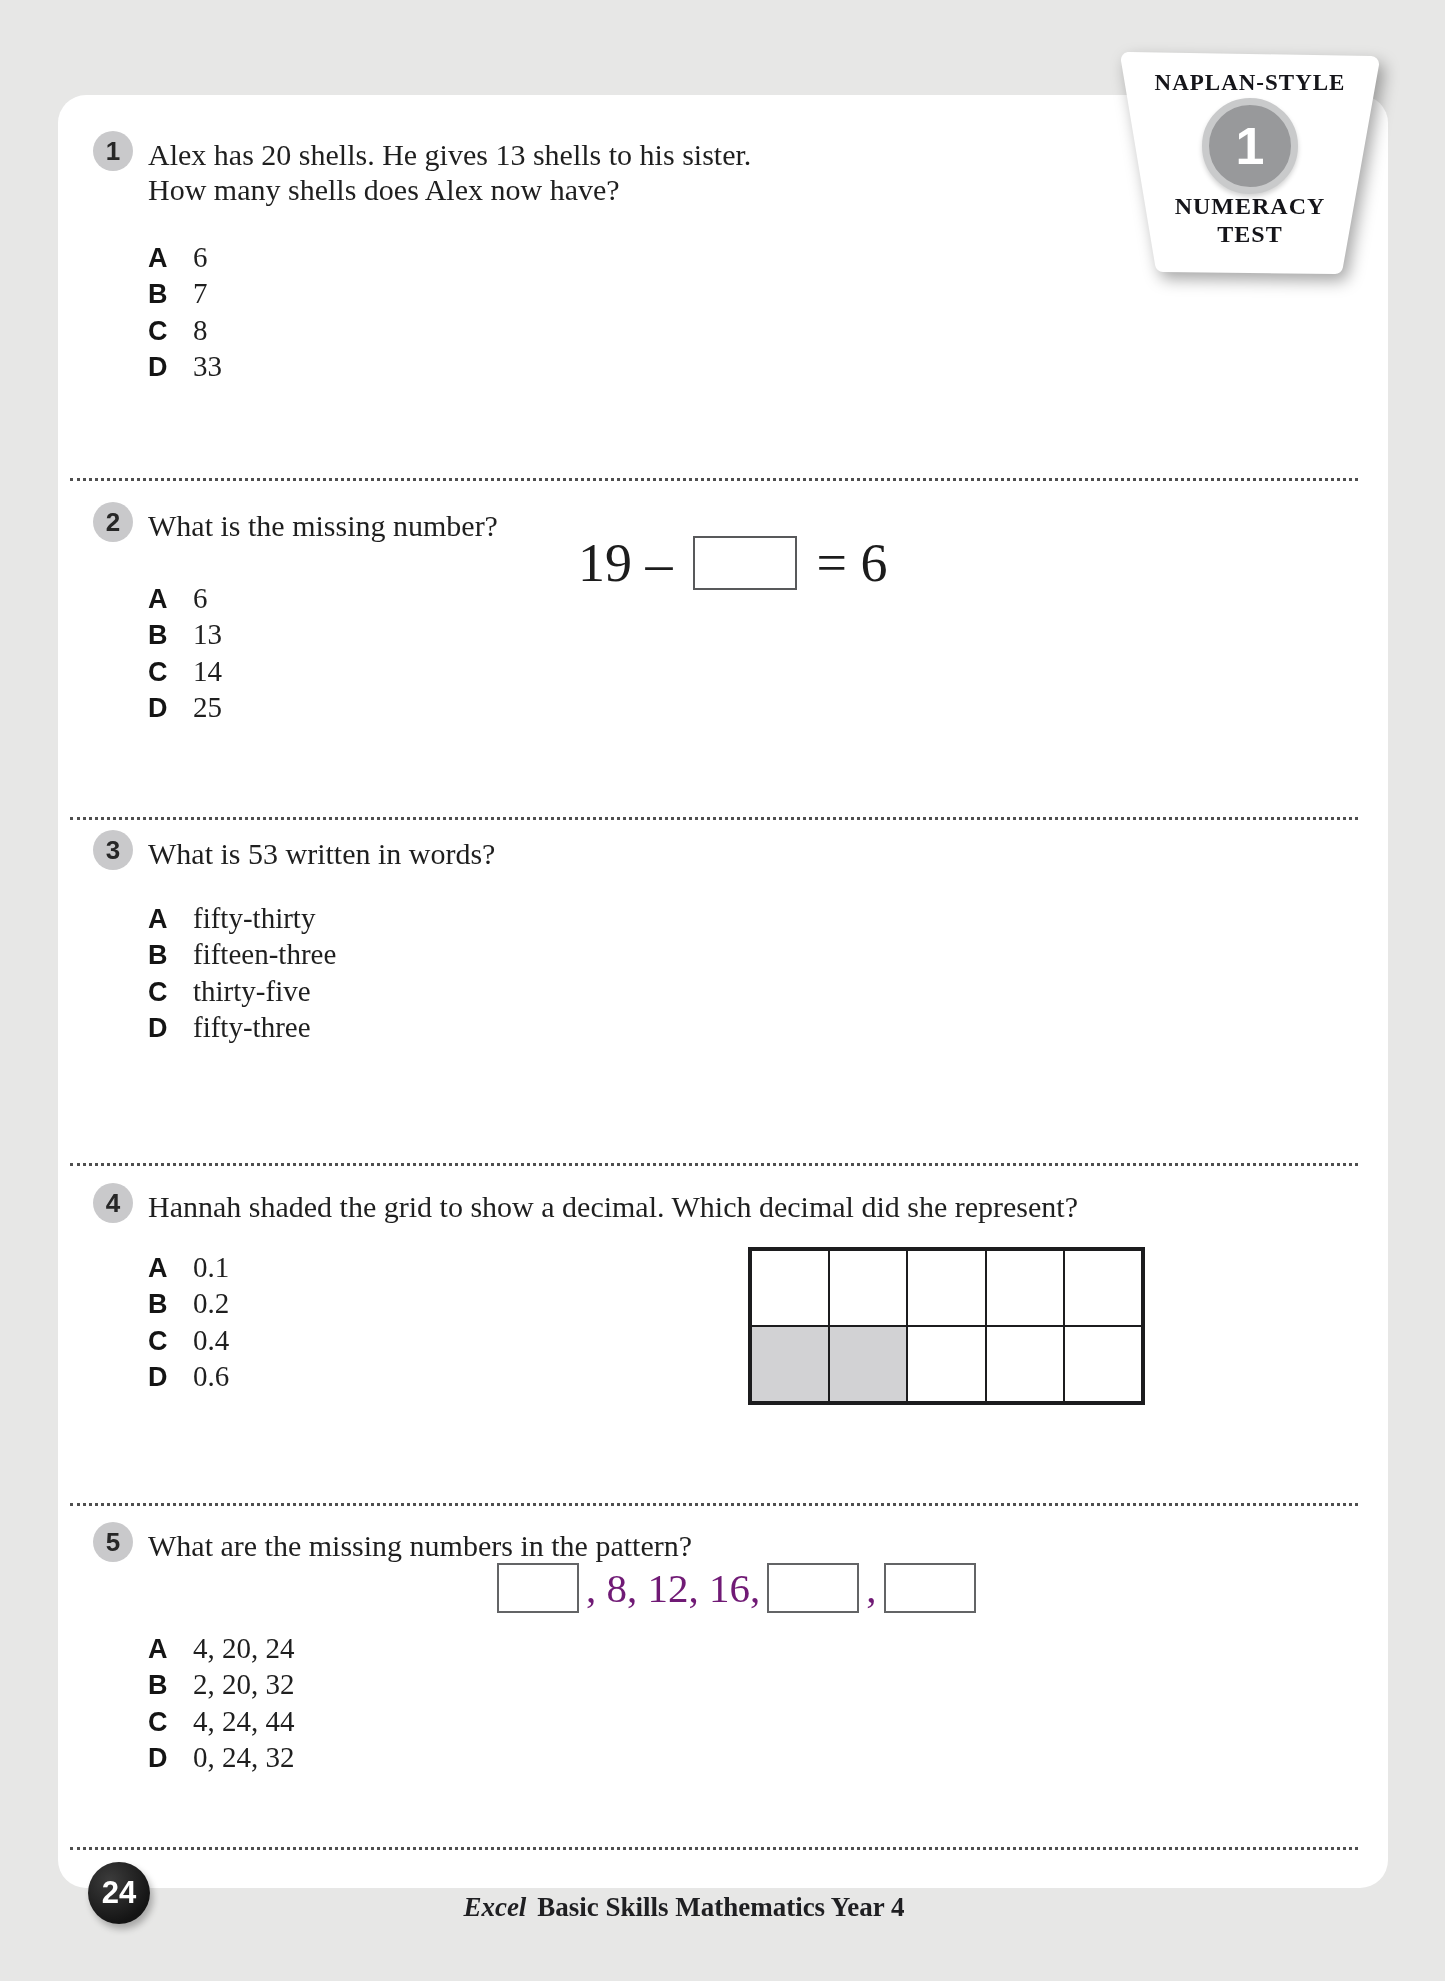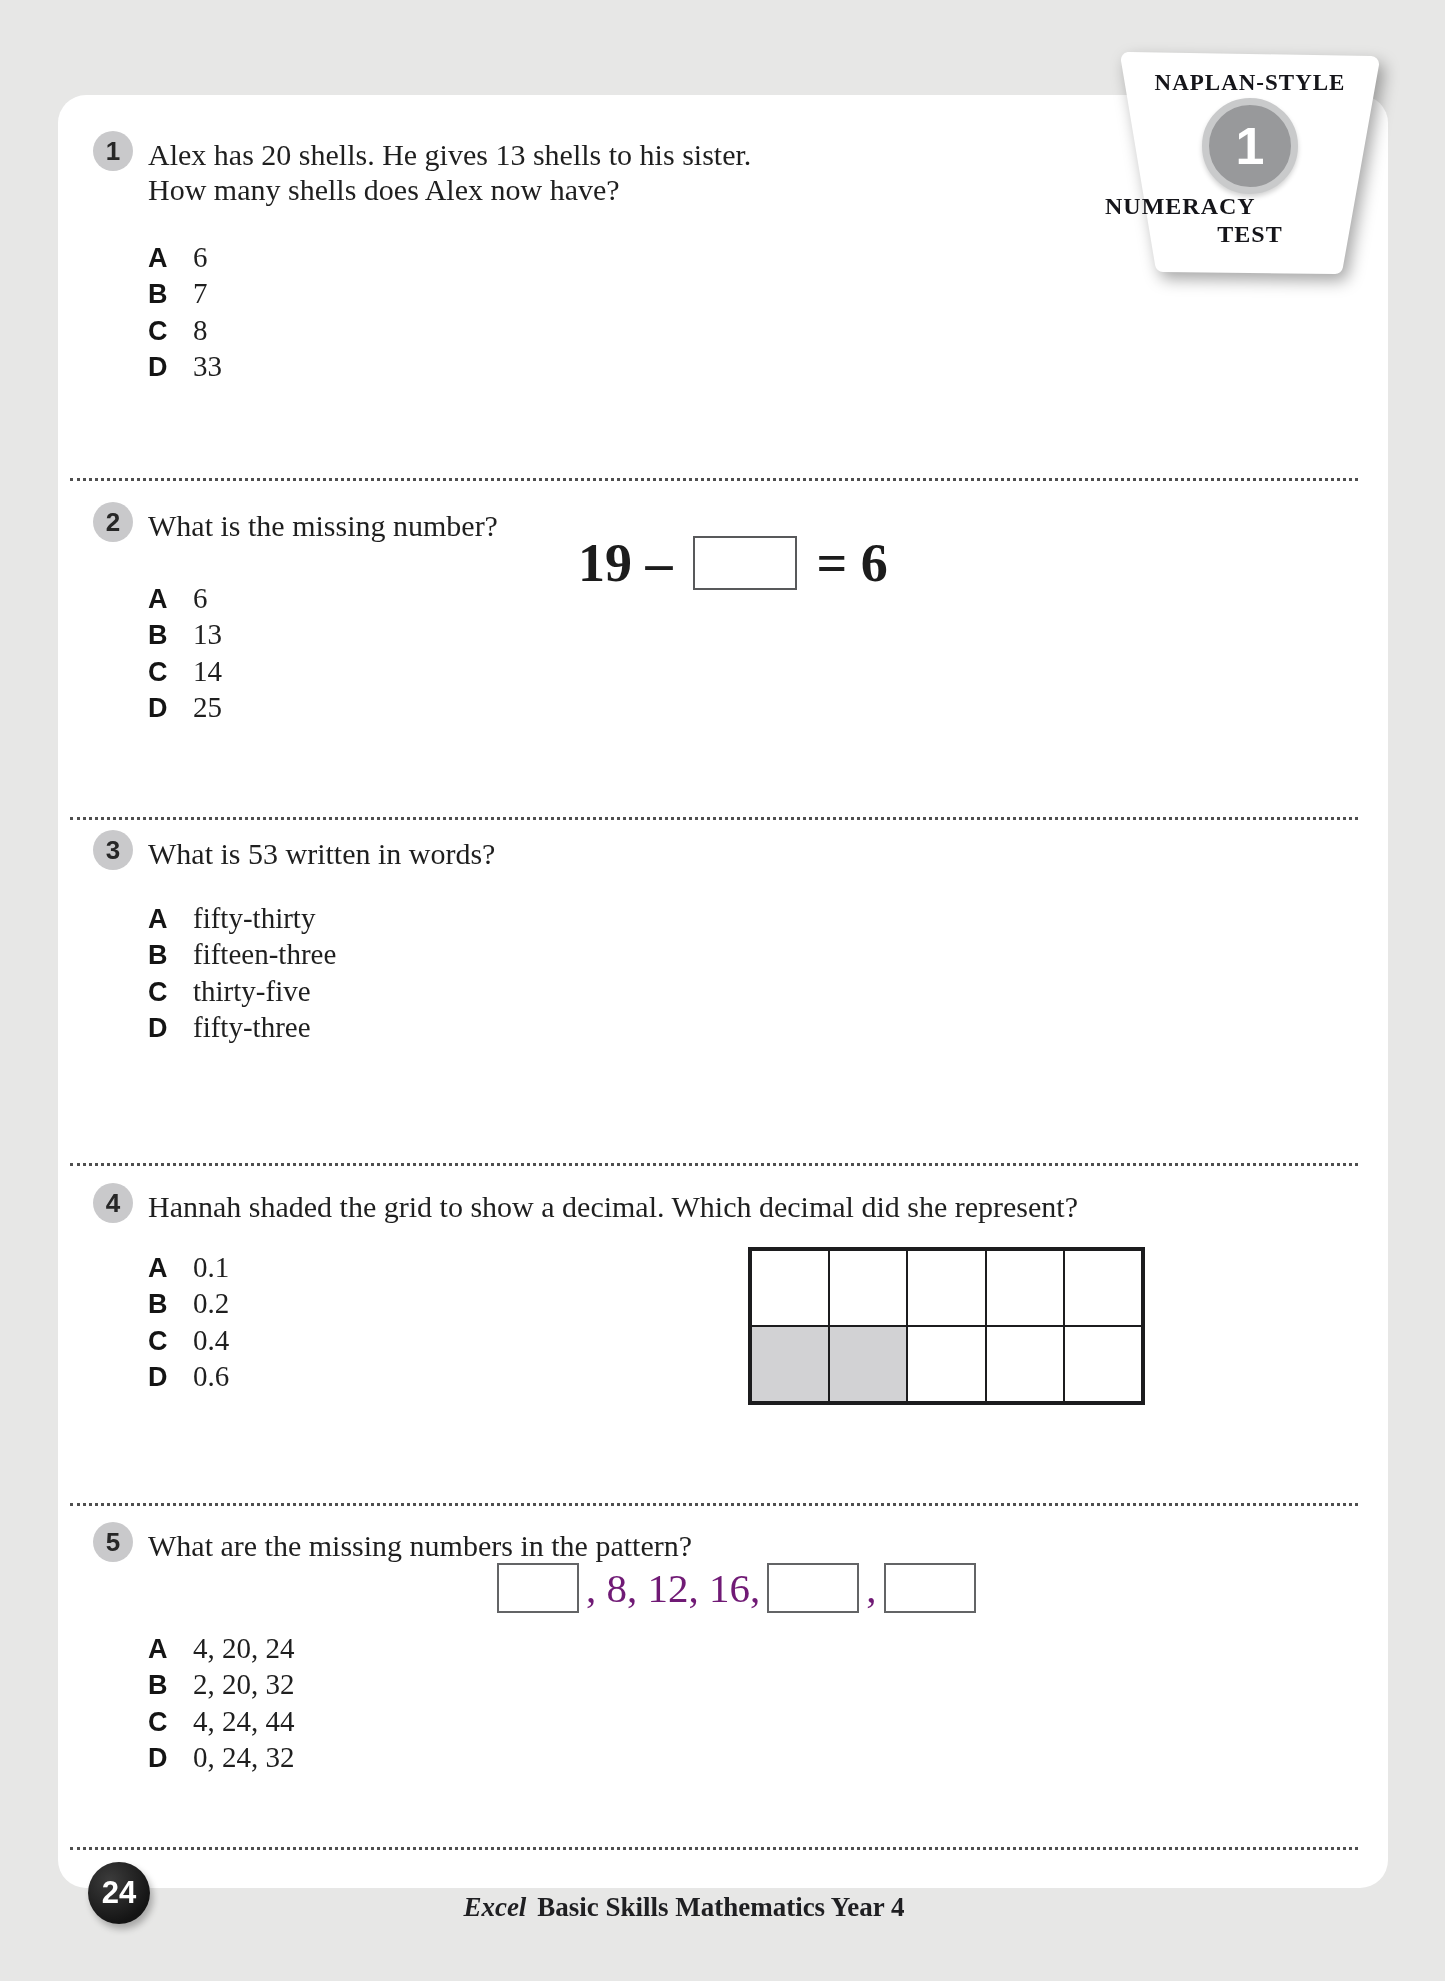--- a/index.html
+++ b/index.html
@@ -39,21 +39,21 @@
 
   #q1 .qnum{top:36px}   #q1 .qtext{top:42px}   #q1 .options{top:146px}
   #q2 .qnum{top:407px}  #q2 .qtext{top:413px}  #q2 .options{top:487px}
   #q3 .qnum{top:735px}  #q3 .qtext{top:741px}  #q3 .options{top:807px}
   #q4 .qnum{top:1088px} #q4 .qtext{top:1094px} #q4 .options{top:1156px}
   #q5 .qnum{top:1427px} #q5 .qtext{top:1433px} #q5 .options{top:1537px}
 
   .equation{
     position:absolute;left:520px;top:437px;
     display:flex;align-items:center;gap:20px;
-    font-size:54px;color:#1c1c1c;font-weight:bold;
+    font-size:54px;color:#1c1c1c;
   }
   .eqbox{width:100px;height:50px;border:2px solid #58595b;background:#fff;}
 
   .dgrid{
     position:absolute;left:690px;top:1152px;width:391px;height:152px;
     border:3px solid #1c1c1e;
     display:grid;grid-template-columns:repeat(5,1fr);grid-template-rows:repeat(2,1fr);
   }
   .dgrid .cell{border:1.5px solid #1c1c1e;background:#fff;}
 
@@ -73,21 +73,21 @@
     font-weight:bold;font-size:23px;letter-spacing:1px;color:#15151a;
   }
   .badge-circle{
     position:absolute;left:50%;top:58px;transform:translateX(-50%);
     width:82px;height:82px;border-radius:50%;
     background:#98999b;border:7px solid #c9cacb;
     color:#ffffff;font-family:"Liberation Sans", sans-serif;font-weight:bold;font-size:52px;
     display:flex;align-items:center;justify-content:center;
     box-shadow:0 3px 5px rgba(0,0,0,0.18);
   }
-  .badge-b1{position:absolute;top:153px;left:0;right:0;
+  .badge-b1{position:absolute;top:153px;left:0;right:0;text-align:center;
     font-weight:bold;font-size:24px;letter-spacing:1px;color:#15151a;}
   .badge-b2{position:absolute;top:181px;left:0;right:0;text-align:center;
     font-weight:bold;font-size:24px;letter-spacing:1px;color:#15151a;}
 
   .pagenum{
     position:absolute;left:88px;top:1862px;width:62px;height:62px;border-radius:50%;
     background:radial-gradient(circle at 35% 30%, #3c3c3c, #141414 72%);
     color:#fff;font-family:"Liberation Sans", sans-serif;font-weight:bold;font-size:31px;
     display:flex;align-items:center;justify-content:center;
     box-shadow:3px 5px 7px rgba(0,0,0,0.28);

